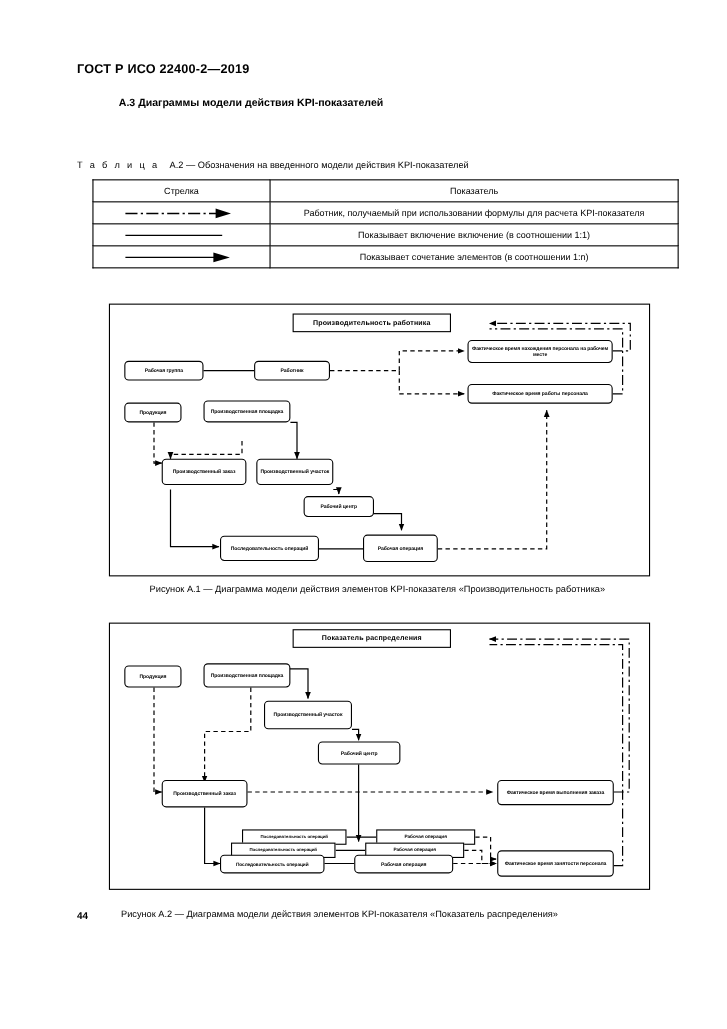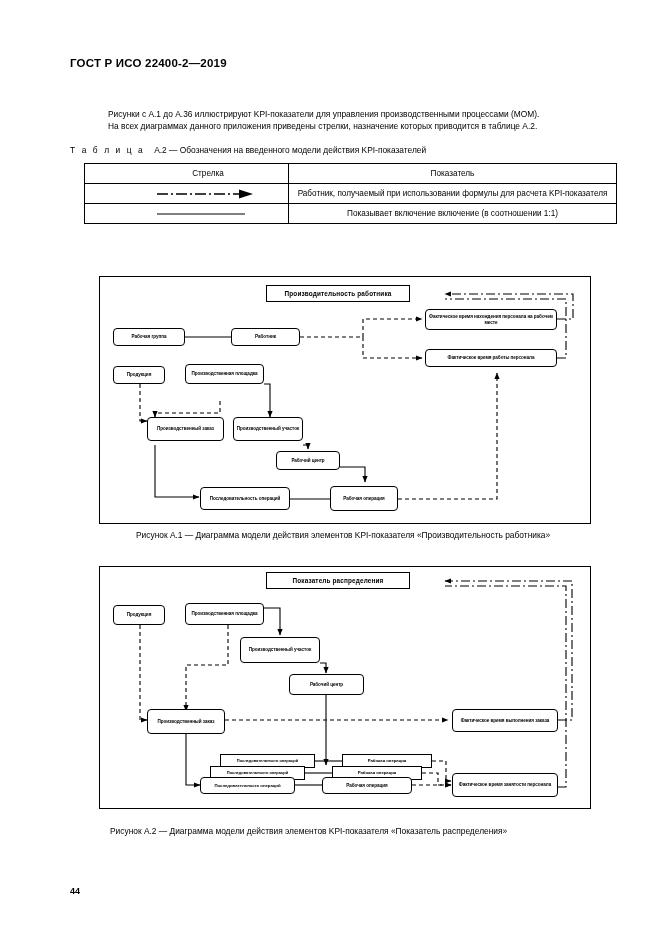--- a/index.html
+++ b/index.html
@@ -49,21 +49,21 @@
     border:1.1px solid #000;
     font-size:8.2px;
   }
   .tbl td,.tbl th{
     border:.8px solid #000;
     padding:0;margin:0;
     text-align:center;vertical-align:middle;
   }
   .tbl thead th{height:19px;font-weight:normal;}
   .tbl tbody td{height:19px;}
-  .tbl .c-arrow{width:160px;padding-left:43px;}
+  .tbl .c-arrow{width:160px;}
   .tbl .c-expl{text-align:center;padding:0 6px;}
   .thick-under td, .thick-under th{border-bottom:1.3px solid #000;}
 
   
   .arrowcell svg{display:block;margin:0 auto;}
 
   
   .fig{
     position:absolute;
     border:1px solid #000;
@@ -100,36 +100,33 @@
   
   .fig-caption{
     position:absolute;
     font-size:8.4px;white-space:nowrap;
   }
   #cap1{left:99px;top:530px;padding-left:37px;}
   #cap2{left:110px;top:826px;}
 
   
   .page-num{
-    position:absolute;left:70px;top:886px;
+    position:absolute;left:70px;top:827px;
     font-size:9px;font-weight:bold;
   }
 </style>
 </head>
 <body>
 
 <div class="page">
 
   <div class="std-header">ГОСТ Р ИСО 22400-2—2019</div>
 
-
-  <div class="body-par">
-    <span class="l">Рисунки с А.1 до А.36 иллюстрируют KPI-показатели для управления производственными процессами (MOM).</span>
-    <span class="l">На всех диаграммах данного приложения приведены стрелки, назначение которых приводится в таблице А.2.</span>
-  </div>
+  <div class="sec-heading">А.3  Диаграммы модели действия KPI-показателей</div>
+
 
   <div class="tbl-caption">
     <span class="sp">Т а б л и ц а</span>
     <span>&nbsp;&nbsp;</span>
     <span>А.2 — Обозначения на введенного модели действия KPI-показателей</span>
   </div>
 
   <table class="tbl">
     <thead>
       <tr class="thick-under">
@@ -148,20 +145,29 @@
         <td class="c-expl">Работник, получаемый при использовании формулы для расчета KPI-показателя</td>
       </tr>
       <tr>
         <td class="c-arrow arrowcell">
           <svg width="110" height="12" viewBox="0 0 110 12">
             <line x1="4" y1="6" x2="92" y2="6" stroke="#000" stroke-width="1.2"></line>
           </svg>
         </td>
         <td class="c-expl">Показывает включение включение (в соотношении 1:1)</td>
       </tr>
+      <tr>
+        <td class="c-arrow arrowcell">
+          <svg width="110" height="12" viewBox="0 0 110 12">
+            <line x1="4" y1="6" x2="86" y2="6" stroke="#000" stroke-width="1.2"></line>
+            <polygon points="84,1.5 99,6 84,10.5" fill="#000"></polygon>
+          </svg>
+        </td>
+        <td class="c-expl">Показывает сочетание элементов (в соотношении 1:n)</td>
+      </tr>
     </tbody>
   </table>
 
   <div class="fig" id="fig1">
 
     <svg width="490" height="246" viewBox="0 0 490 246">
       <defs>
         <marker id="ah1" markerWidth="7" markerHeight="7" refX="6" refY="3" orient="auto" markerUnits="userSpaceOnUse">
           <path d="M0,0.4 L6.5,3 L0,5.6 z" fill="#000"></path>
         </marker>

